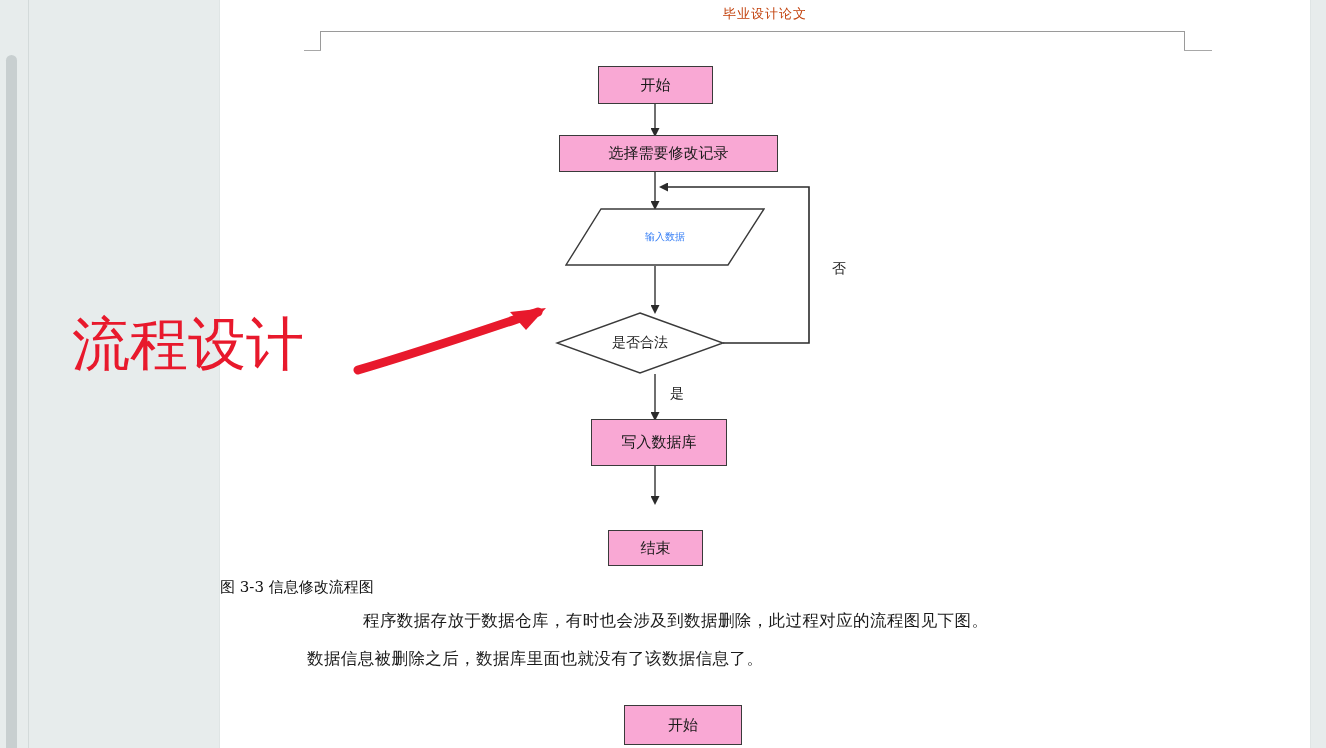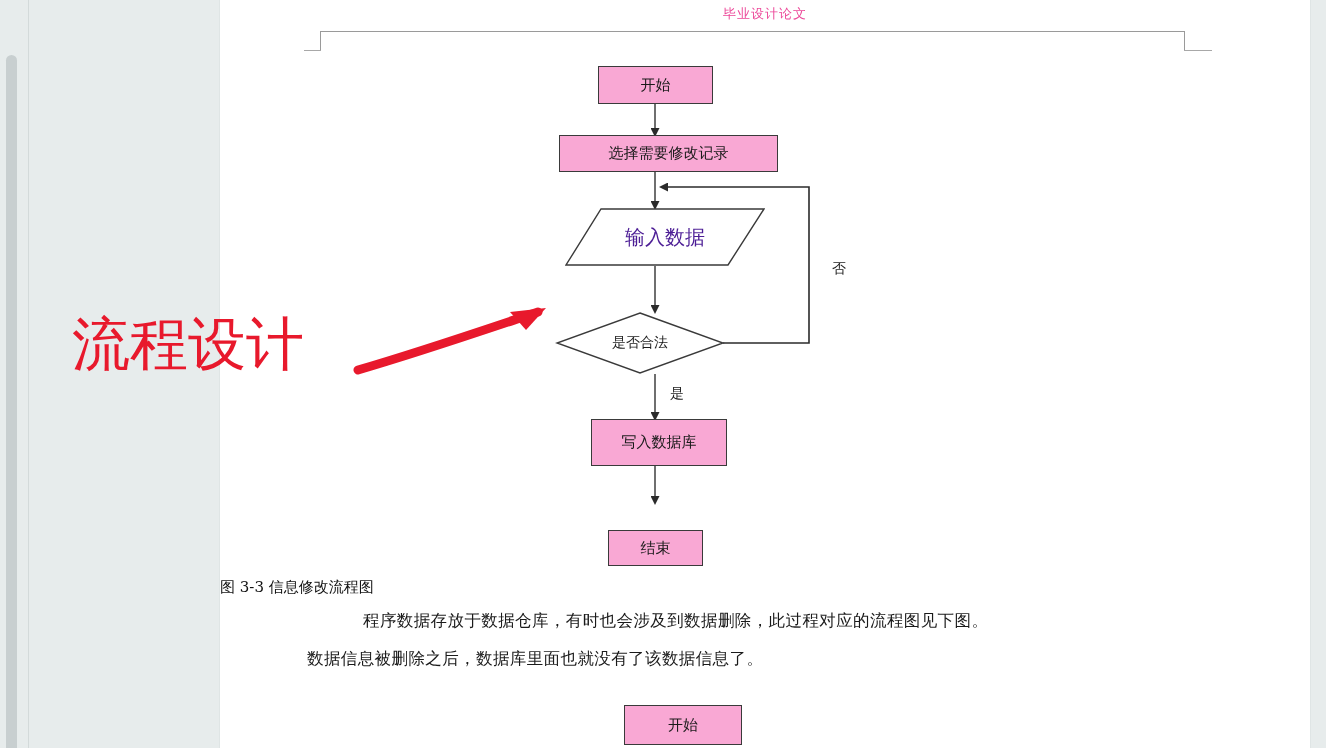--- a/index.html
+++ b/index.html
@@ -32,21 +32,21 @@
     background:#ffffff;
     box-shadow: 0 0 0 0 rgba(0,0,0,0);
   }
   .page-edge-l { position:absolute; left:219px; top:0; width:1px; height:748px; background:#dfe5e5; }
   .page-edge-r { position:absolute; left:1310px; top:0; width:1px; height:748px; background:#dfe5e5; }
 
   
   .header-title {
     position:absolute; left:0; top:5px; width:1090px;
     text-align:center;
-    font-size:13px; color:#ec4899; letter-spacing:1px;
+    font-size:13px; color:#c2410c; letter-spacing:1px;
     font-family:"DejaVu Sans", sans-serif;
   }
   
   .hdr-rule-mid { position:absolute; left:100px; top:31px; width:865px; height:1px; background:#9a9a9a; }
   .hdr-tick-l   { position:absolute; left:100px; top:31px; width:1px; height:20px; background:#9a9a9a; }
   .hdr-tick-r   { position:absolute; left:964px; top:31px; width:1px; height:20px; background:#9a9a9a; }
   .hdr-rule-l   { position:absolute; left:84px; top:50px; width:17px; height:1px; background:#a8a8a8; }
   .hdr-rule-r   { position:absolute; left:964px; top:50px; width:28px; height:1px; background:#a8a8a8; }
 
   
@@ -57,21 +57,21 @@
     background:#f9a8d4;
     display:flex; align-items:center; justify-content:center;
     font-size:15px; color:#1a1a1a;
     font-family:"DejaVu Sans", sans-serif;
     white-space:nowrap;
   }
   .para-wrap { position:absolute; }
   .para-label {
     position:absolute; inset:0;
     display:flex; align-items:center; justify-content:center;
-    font-size:20px; color:#4c1d95;
+    font-size:10px; color:#3b82f6;
     font-family:Liberation Sans, sans-serif; white-space:nowrap;
   }
   .diamond-wrap { position:absolute; }
   .diamond-label {
     position:absolute; inset:0;
     display:flex; align-items:center; justify-content:center;
     font-size:14px; color:#1a1a1a;
     font-family:"DejaVu Sans", sans-serif; white-space:nowrap;
   }
   .edge-label {

